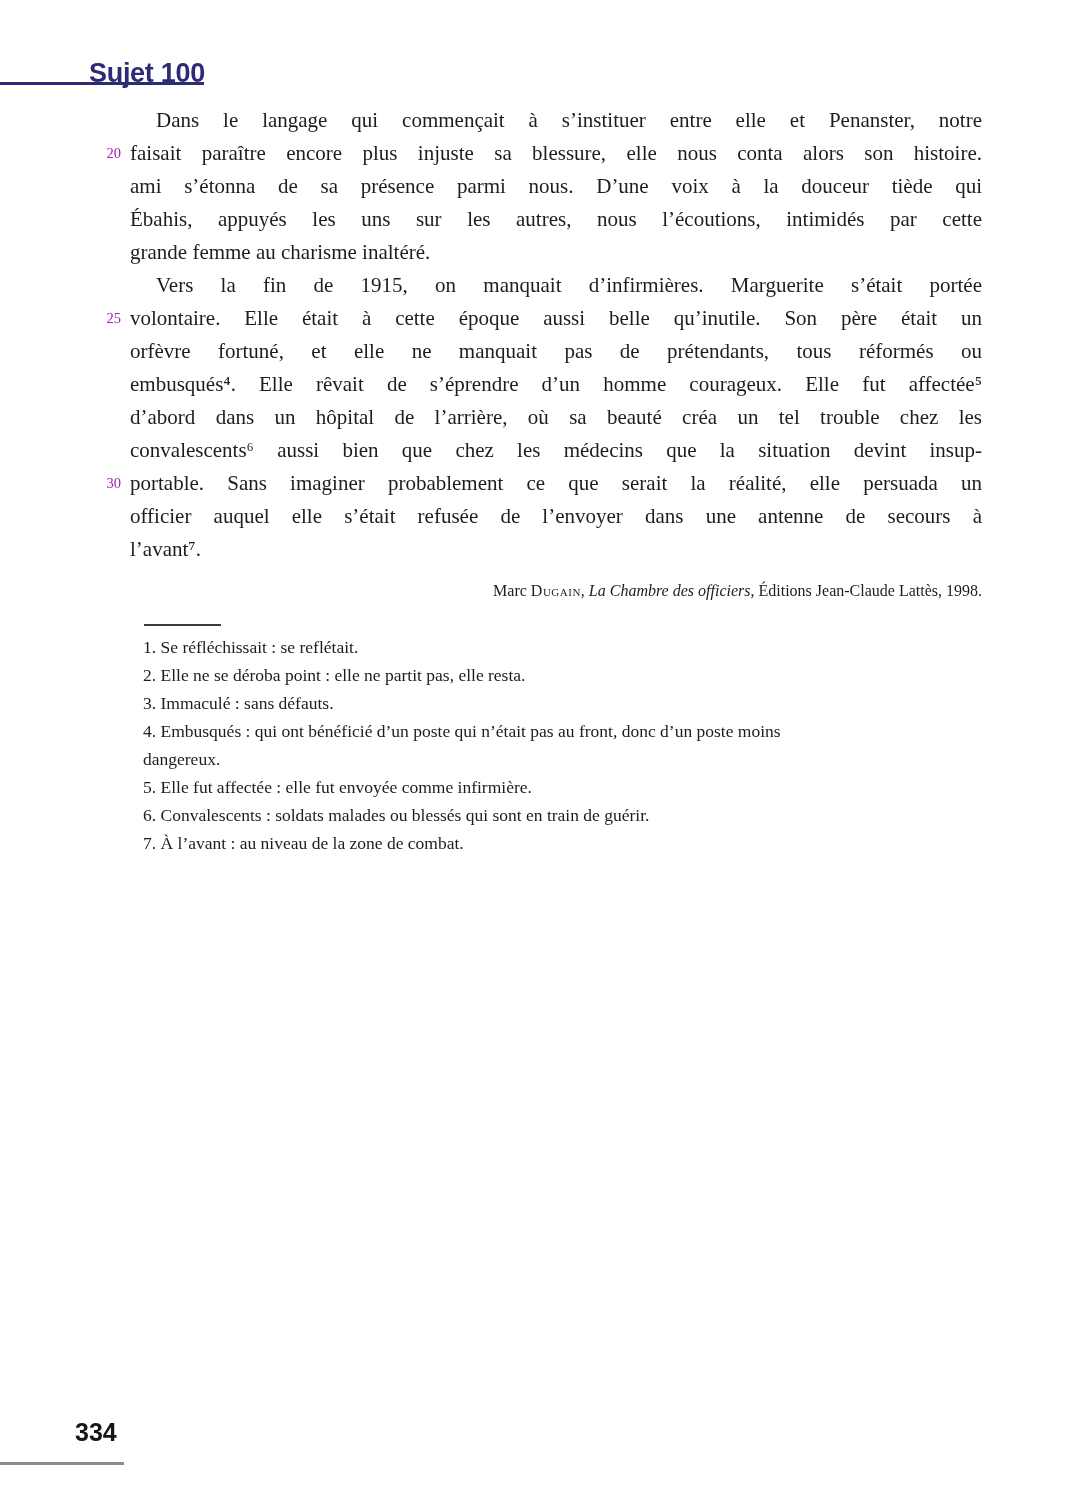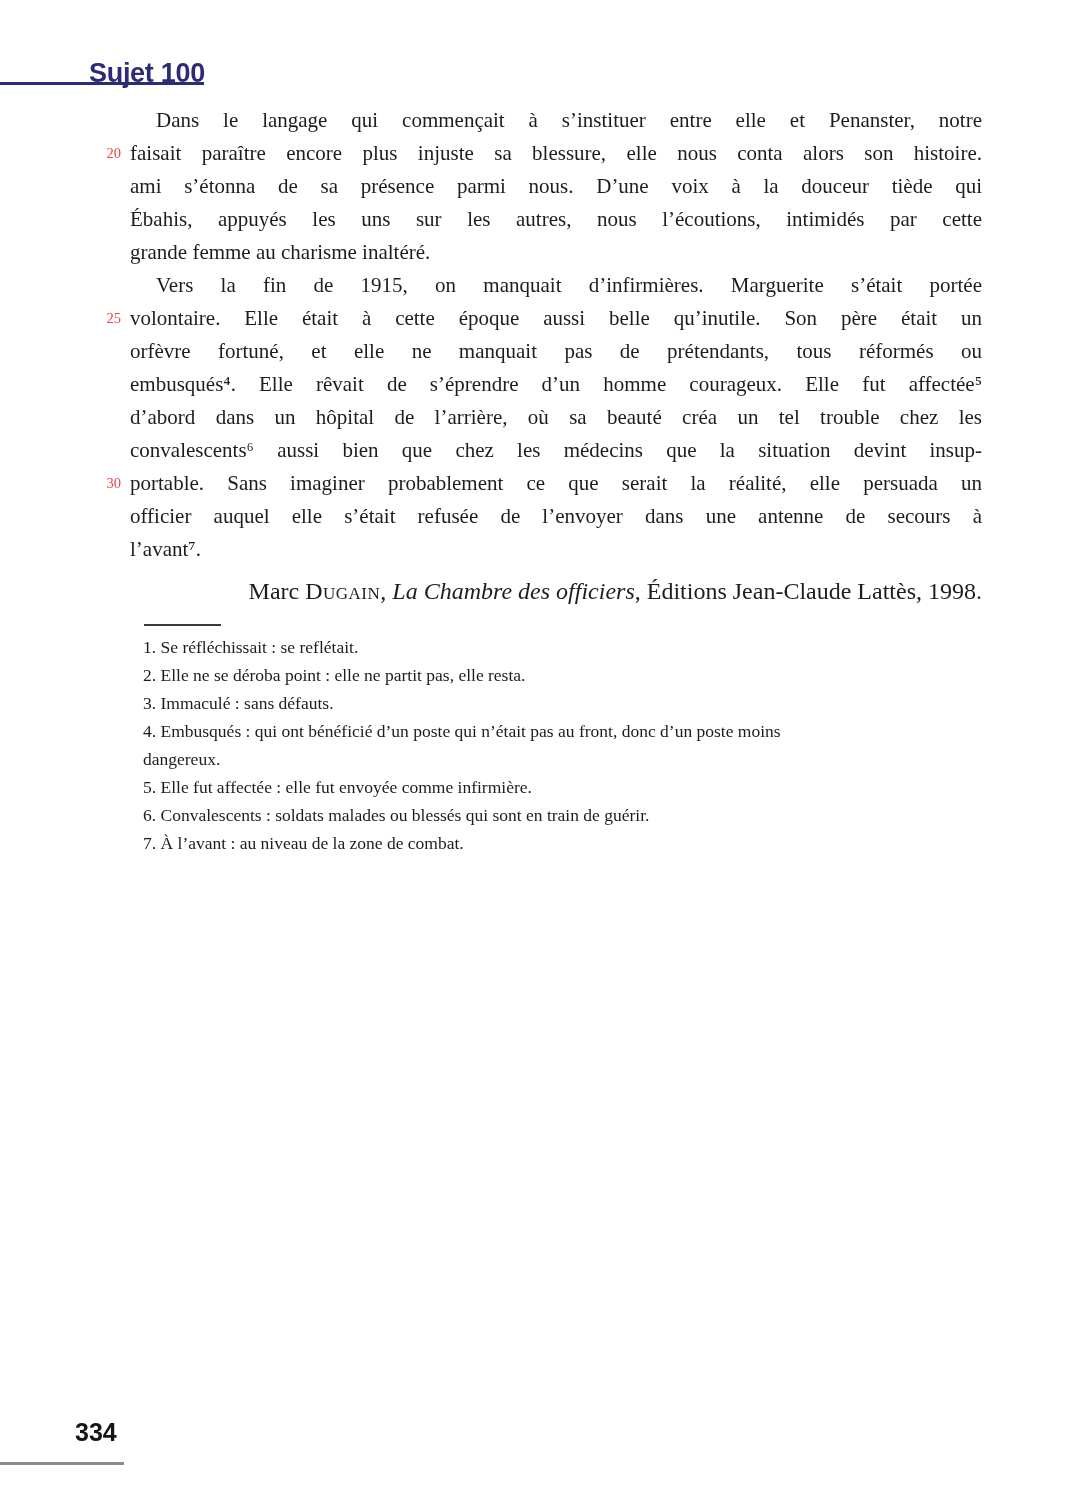--- a/index.html
+++ b/index.html
@@ -56,34 +56,34 @@
   }
   .tline.indent { text-indent: 26px; }
 
   .lnum {
     position: absolute;
     left: -41px;
     width: 32px;
     text-align: right;
     font-size: 14.5px;
     line-height: 25px;
-    color: #ef4444;
+    color: #a21caf;
   }
   .lnum.n20 { top: 37px; }
   .lnum.n25 { top: 202px; }
   .lnum.n30 { top: 367px; }
 
   
   .citation {
     position: absolute;
     left: 130px;
     top: 577px;
     width: 852px;
     text-align: right;
-    font-size: 24px;
+    font-size: 16px;
     line-height: 28px;
     white-space: nowrap;
   }
   .citation .smallcaps { font-variant: small-caps; letter-spacing: 0.5px; }
   .citation .italic { font-style: italic; }
 
   
   .footnotes {
     position: absolute;
     left: 143px;

